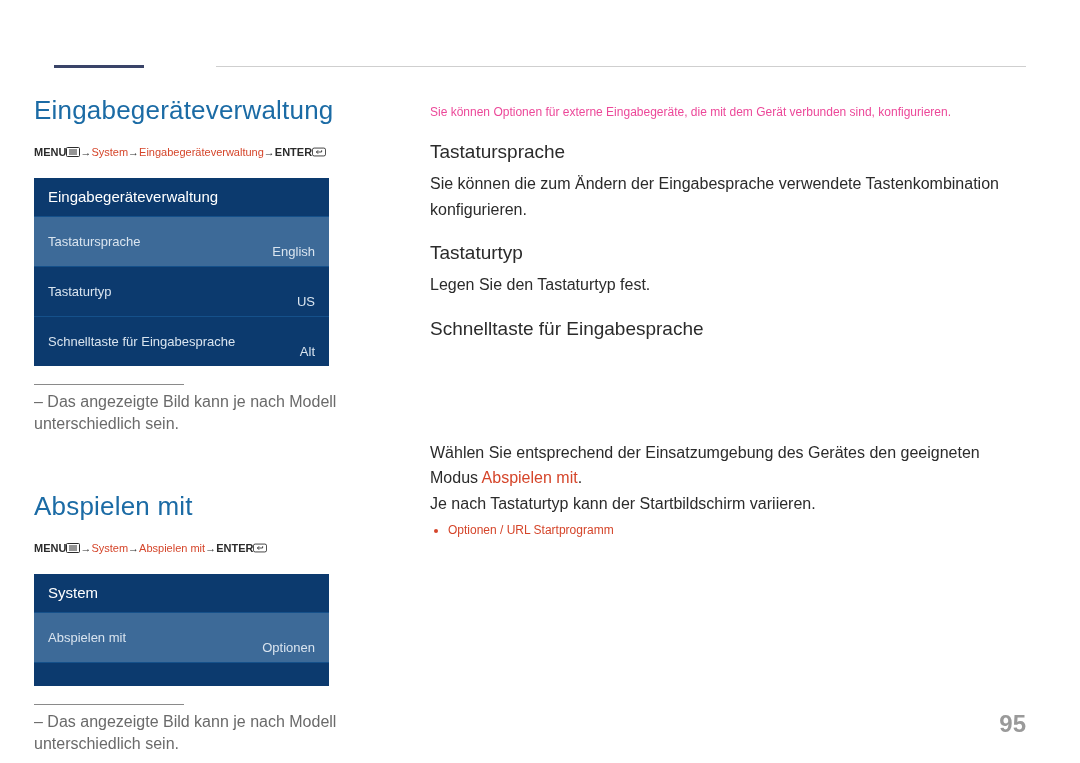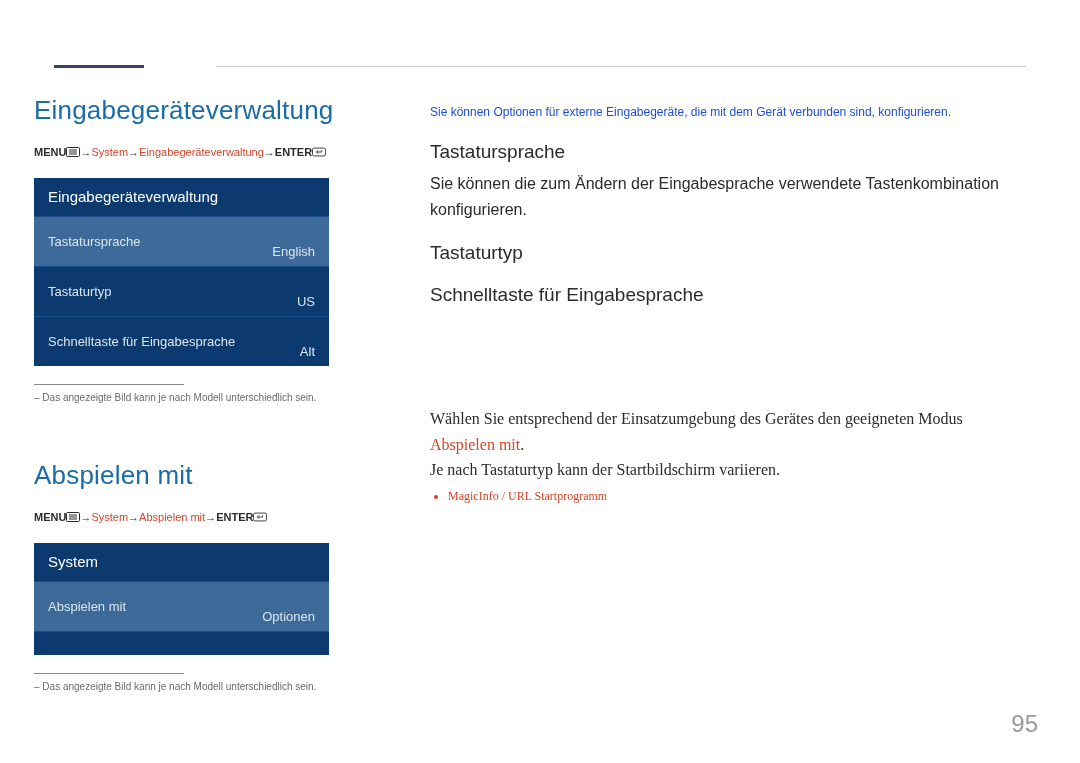--- a/index.html
+++ b/index.html
@@ -76,57 +76,57 @@
     color: #d9e4ef;
     border-top: 1px solid #15508a;
   }
   .menu-row.selected { background: #3d6a98; }
   .menu-row .value { color: #d9e4ef; margin-top: 20px; }
   .menu-spacer { height: 24px; background: #0c3a6e; border-top: 1px solid #15508a; }
   .note-divider {
     width: 150px; height: 1px; background: #8a8a8a; margin: 12px 0 6px 0;
   }
   .note {
-    font-size: 10px;
+    font-size: 16px;
     color: #6a6a6a;
     line-height: 1.4;
   }
   .note::before { content: "– "; }
   .section2 { margin-top: 55px; }
   .h2 {
     font-size: 19px;
     color: #2b2b2b;
     font-weight: 400;
     margin-bottom: 8px;
     margin-top: 20px;
   }
   .h2:first-child { margin-top: 28px; }
   .intro {
     font-size: 12px;
-    color: #1d4ed8;
+    color: #ec4899;
     line-height: 1.5;
     margin-bottom: 2px;
   }
   .body-text {
     font-size: 16px;
     color: #2b2b2b;
     line-height: 1.6;
   }
   .inline-accent { color: #d5452a; }
   .bullet-list { padding-left: 18px; margin-top: 6px; }
   .bullet-list li { font-size: 12px; color: #d5452a; margin-bottom: 4px; }
   .page-num {
     position: absolute;
     bottom: 25px;
-    right: 42px;
+    right: 54px;
     font-size: 24px;
     color: #9a9a9a;
-    font-weight: 400;
-  }
-  .right-block2 { margin-top: 100px; font-family: Liberation Serif, serif; }
+    font-weight: 700;
+  }
+  .right-block2 { margin-top: 100px; }
 </style>
 </head>
 <body>
 
 <div class="top-accent"></div>
 <div class="top-divider"></div>
 
 <div class="page">
 
   <div class="left-col">
@@ -220,29 +220,30 @@
 
   </div>
 
   <div class="right-col">
     <div class="intro">Sie können Optionen für externe Eingabegeräte, die mit dem Gerät verbunden sind, konfigurieren.</div>
 
     <div class="h2">Tastatursprache</div>
     <div class="body-text">Sie können die zum Ändern der Eingabesprache verwendete Tastenkombination konfigurieren.</div>
 
     <div class="h2">Tastaturtyp</div>
+    <div class="body-text">Legen Sie den Tastaturtyp fest.</div>
 
     <div class="h2">Schnelltaste für Eingabesprache</div>
 
     <div class="right-block2">
       <div class="body-text">
         <span>Wählen Sie entsprechend der Einsatzumgebung des Gerätes den geeigneten Modus </span><span class="inline-accent">Abspielen mit</span><span>.</span>
       </div>
       <div class="body-text">Je nach Tastaturtyp kann der Startbildschirm variieren.</div>
       <ul class="bullet-list">
-        <li>MagicInfo / URL Startprogramm</li>
+        <li>Optionen / URL Startprogramm</li>
       </ul>
     </div>
   </div>
 
 </div>
 
 <div class="page-num">95</div>
 
 </body></html>

